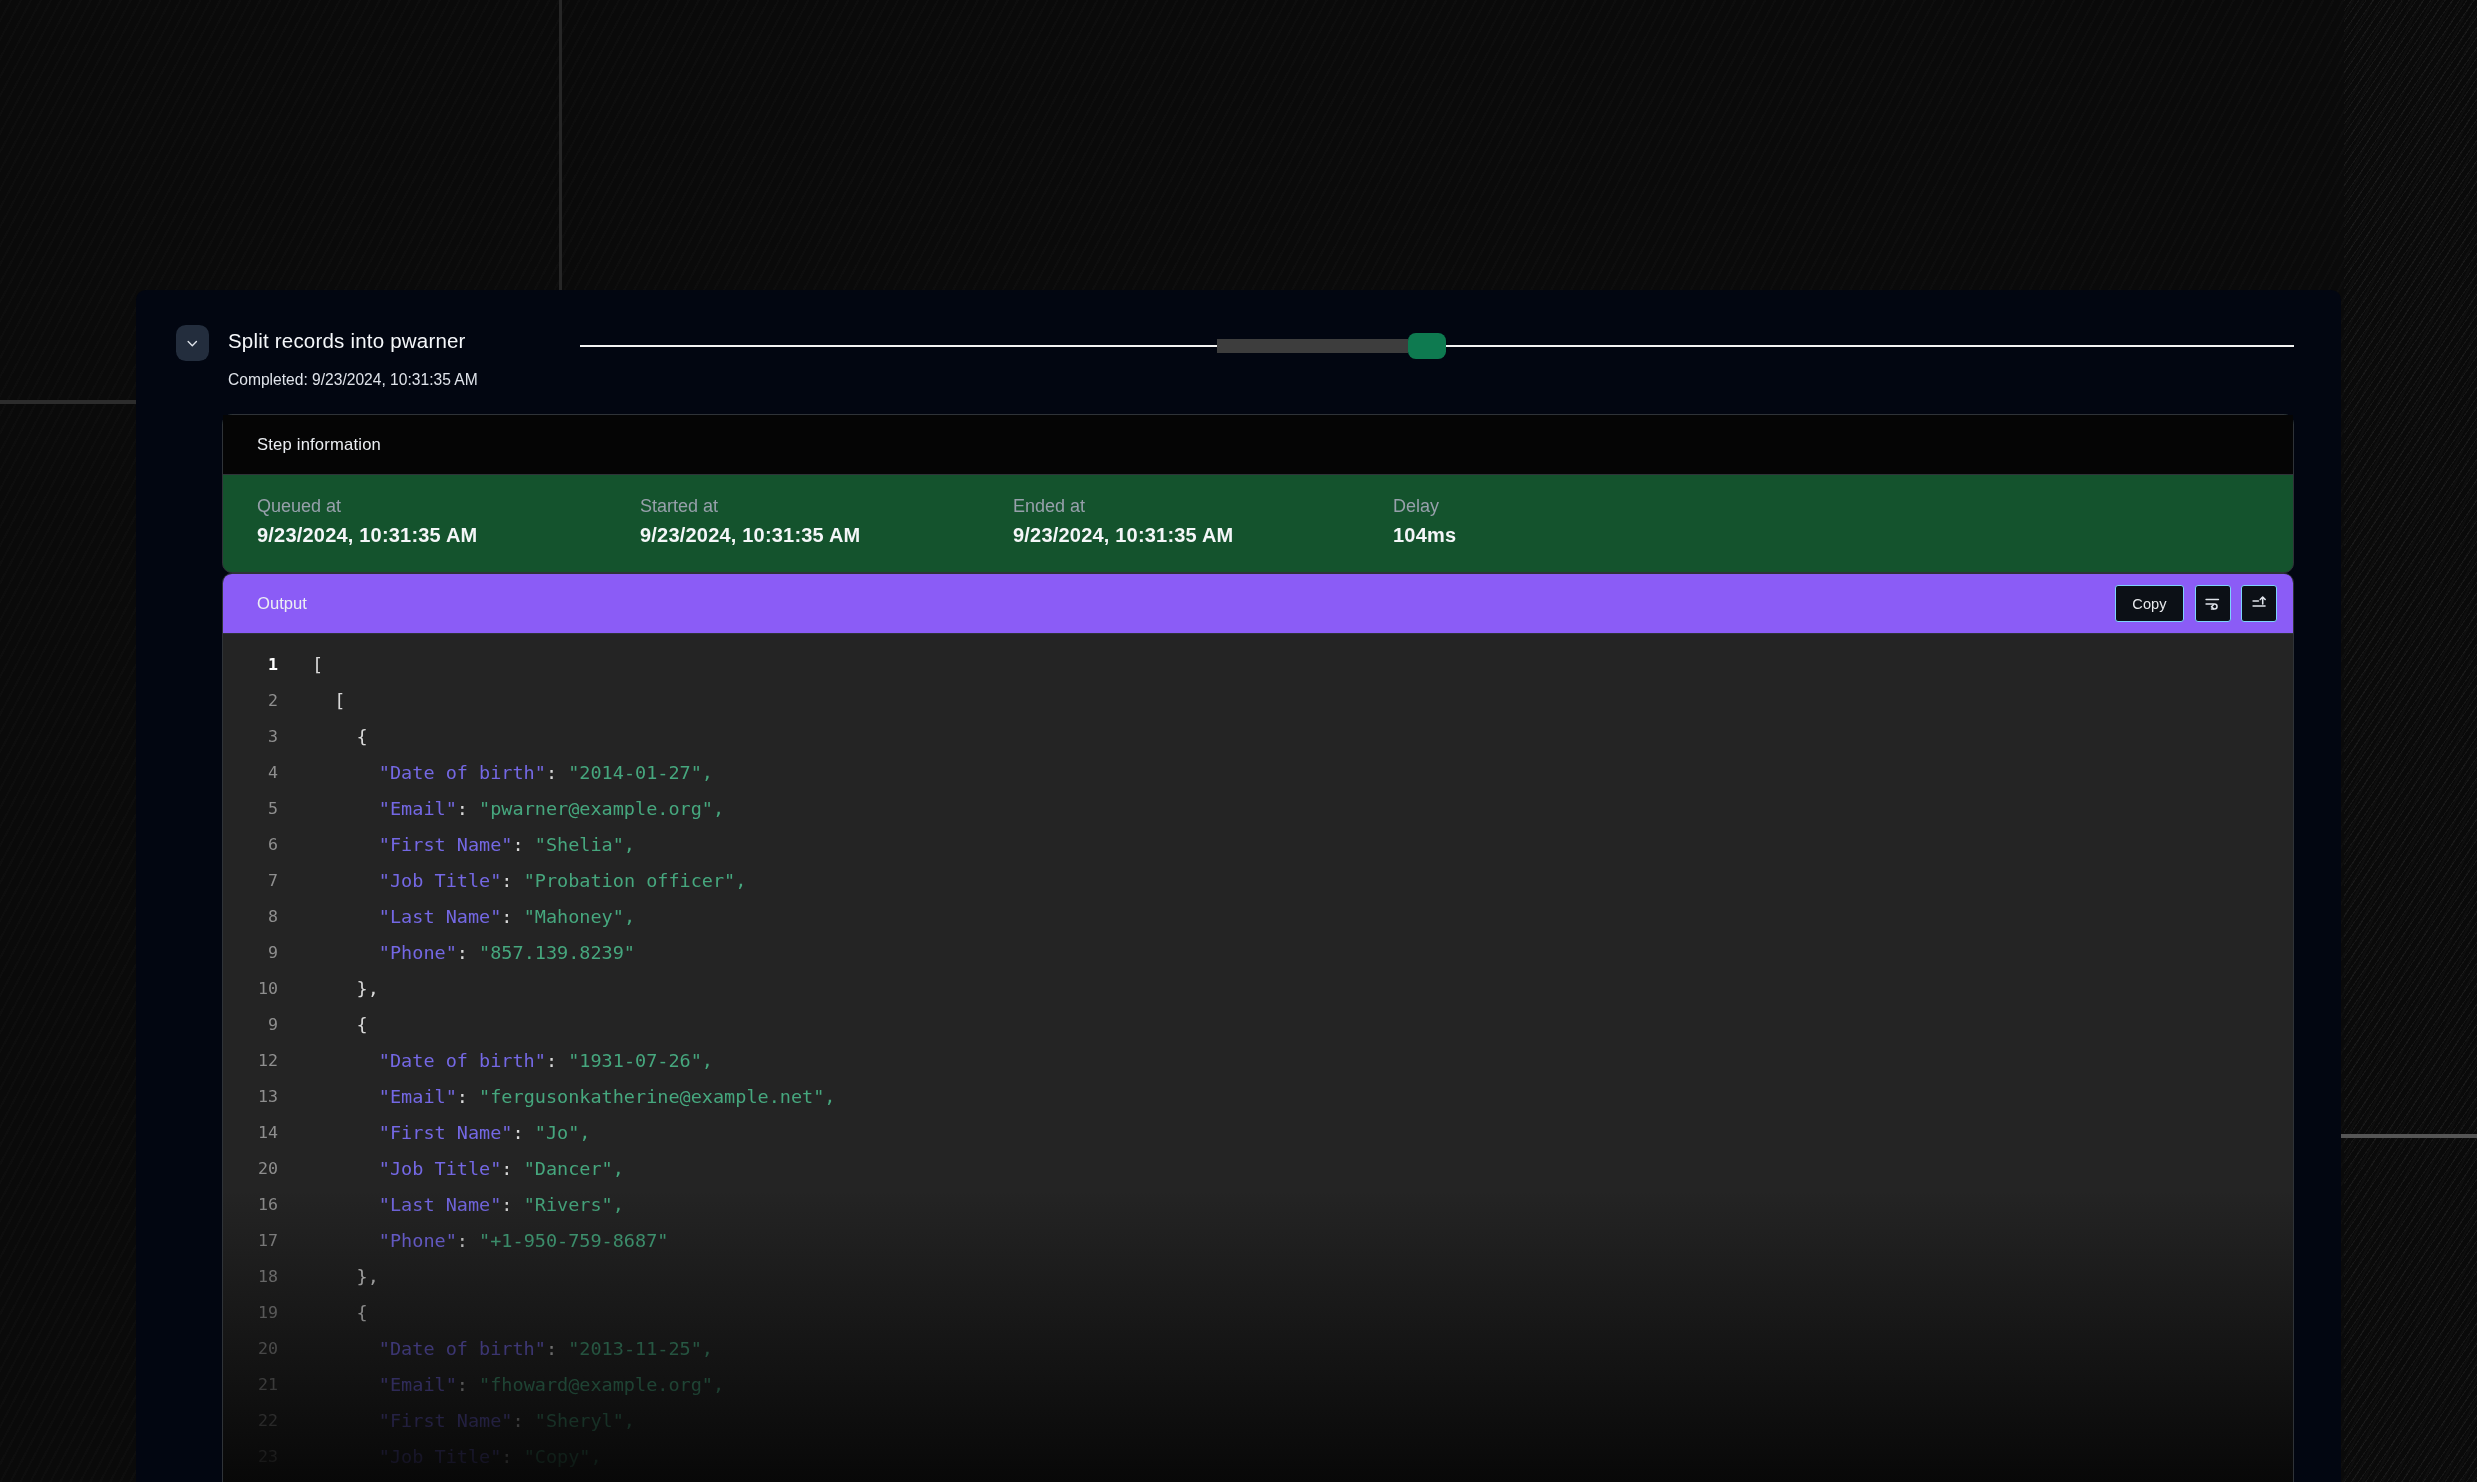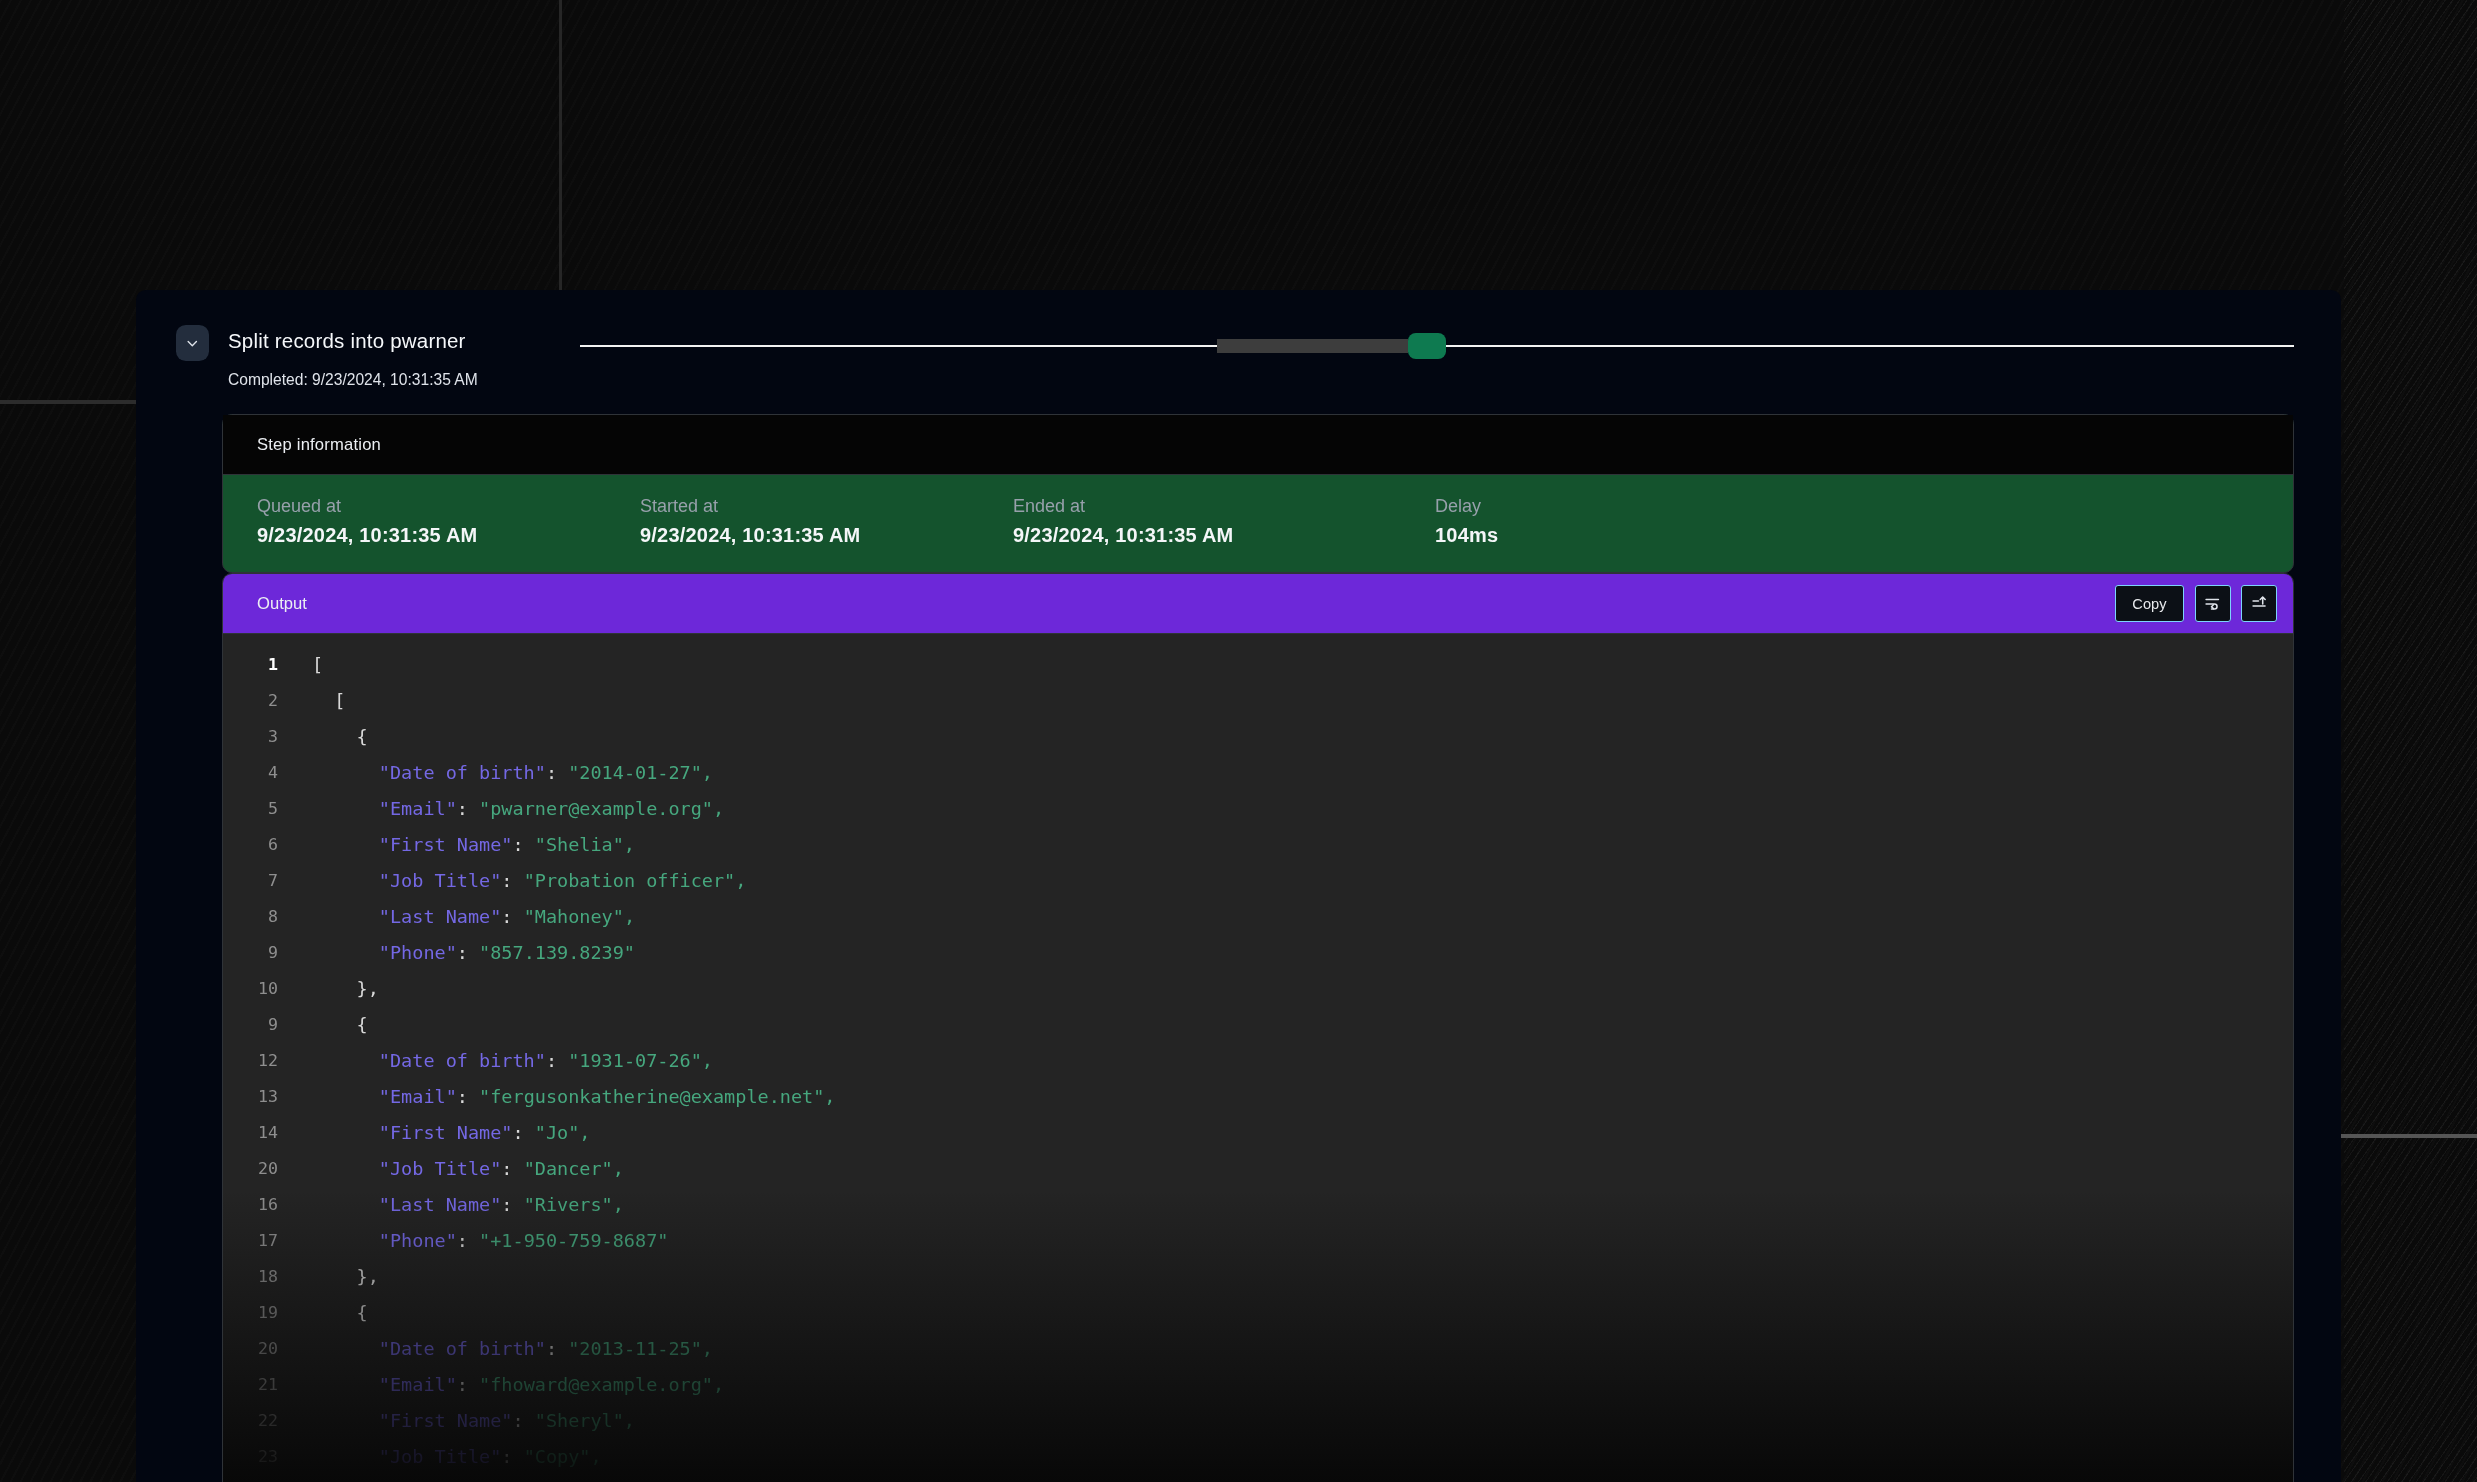--- a/index.html
+++ b/index.html
@@ -58,29 +58,29 @@
   .card-header{
     height:60px;display:flex;align-items:center;padding:0 34px;
     border-bottom:1px solid #2f3338;background:#050505;
     font-size:16.6px;color:#eceff3;font-weight:400;letter-spacing:0.2px;
     box-sizing:border-box;
   }
   .meta-row{display:flex;padding:20.5px 34px 0 34px;}
   .meta-col-0{width:383px;}
   .meta-col-1{width:373px;}
   .meta-col-2{width:380px;}
-  .meta-col-3{width:383px;margin-left:42px;}
+  .meta-col-3{width:383px;}
   .meta-col-4{flex:1;}
   .meta-label{font-size:18px;color:#97a0ab;margin-bottom:7.8px;}
   .meta-value{font-size:20px;color:#f4f6f8;font-weight:700;letter-spacing:0.2px;}
 
   
   .output-header{
     height:60px;display:flex;align-items:center;justify-content:space-between;
-    padding:0 15.6px 0 34px;border-bottom:1px solid #2f3338;background:#6d28d9;box-sizing:border-box;
+    padding:0 15.6px 0 34px;border-bottom:1px solid #2f3338;background:#8b5cf6;box-sizing:border-box;
   }
   .output-title{font-size:16.6px;color:#eceff3;}
   .output-actions{display:flex;align-items:center;gap:10.7px;}
   .btn{
     height:37px;border:1px solid #7dd3fc;border-radius:3px;background:#0c1016;
     color:#e8eaed;font-size:14.6px;font-family:"Liberation Sans",sans-serif;
     display:flex;align-items:center;justify-content:center;cursor:pointer;
   }
   .btn-copy{padding:0 16.6px;}
   .btn-icon{width:36px;padding:0;}

